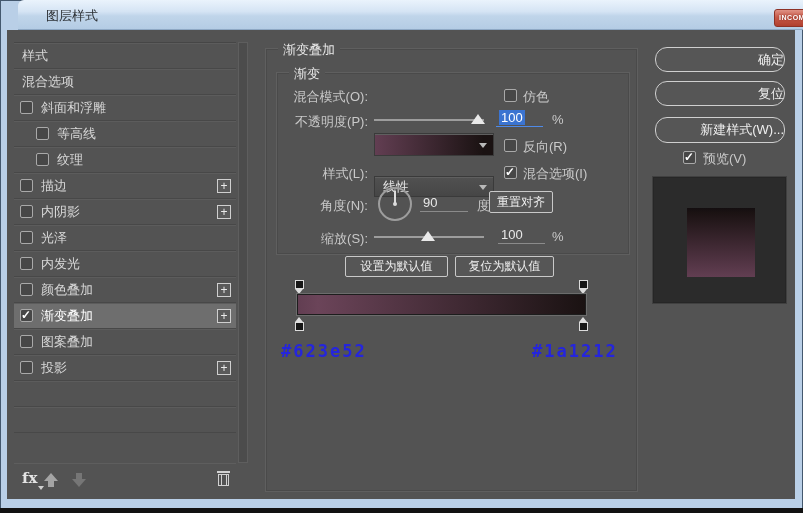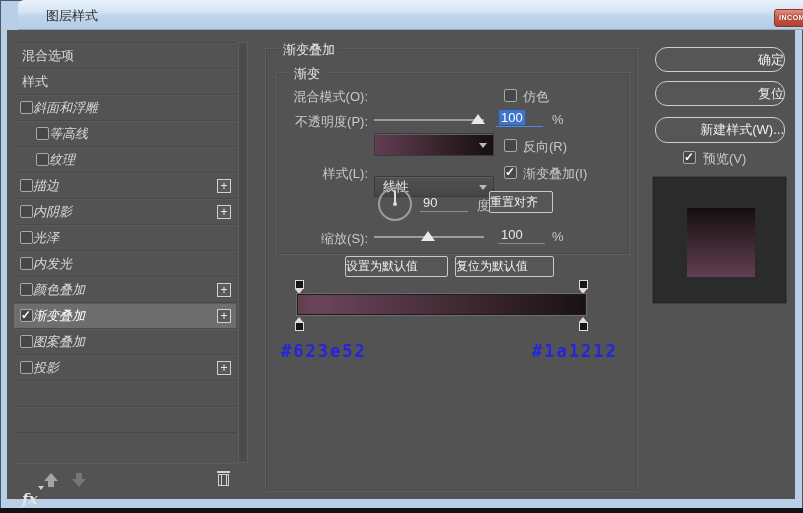--- a/index.html
+++ b/index.html
@@ -18,33 +18,33 @@
   
   .content { position:absolute; left:7px; top:30px; width:788px; height:469px; background:#535353; }
   .bottom-strip { position:absolute; left:0; top:508px; width:803px; height:5px; background:#121212; }
   
   .fx-list { position:absolute; left:14px; top:42px; width:222px; height:421px; border-top:1px solid #464646; }
   .row { position:relative; height:26px; border-bottom:1px solid #484848;
          box-shadow:inset 0 1px 0 #5c5c5c; display:flex; align-items:center; cursor:pointer; }
   .row.sel { background:#6e6e6e; }
   .row .lbl { font-size:13px; color:#d8d8d8; margin-left:8px; }
   .row.sel .lbl { color:#ffffff; }
-  .row.hascb .lbl { margin-left:0;font-style:italic; }
+  .row.hascb .lbl { margin-left:8px; }
   .cb { width:13px; height:13px; background:#474747; border:1px solid #a9a9a9; border-radius:2px;
         margin-left:6px; flex:0 0 13px; position:relative; }
   .row.indent .cb { margin-left:22px; }
   .cb.on::after { content:"✓"; position:absolute; left:0px; top:-2px; font-size:12px; color:#fff; font-weight:bold; }
   .plusbox { position:absolute; right:5px; top:6px; width:14px; height:14px; border:1px solid #cfcfcf;
              background:#5a5a5a; color:#eaeaea; font-size:12px; line-height:12px; text-align:center; cursor:pointer; }
   .scrollbar { position:absolute; left:238px; top:42px; width:10px; height:421px;
                background:#4c4c4c; border:1px solid #5e5e5e; }
   
   .fx-footer { position:absolute; left:14px; top:463px; width:222px; height:34px; border-top:1px solid #5e5e5e; }
-  .fx-glyph { position:absolute; left:8px; top:5px; font-family:"DejaVu Serif", serif; font-style:italic;
-              font-weight:bold; font-size:15px; color:#e4e4e4; cursor:pointer;margin-top:21px; }
+  .fx-glyph { position:absolute; left:8px; top:5px; font-family:"DejaVu Serif", serif; 
+              font-weight:bold; font-size:15px; color:#e4e4e4; cursor:pointer; }
   .fx-caret { position:absolute; left:24px; top:22px; width:0; height:0;
               border-left:3px solid transparent; border-right:3px solid transparent; border-top:4px solid #cfcfcf; }
   .arr { position:absolute; top:9px; width:14px; height:14px; cursor:pointer; }
   .arr .head { position:absolute; left:0; width:0; height:0; border-left:7px solid transparent; border-right:7px solid transparent; }
   .arr .stem { position:absolute; left:4px; width:6px; height:6px; }
   .arr.up .head { top:0; border-bottom:8px solid #a4a4a4; } .arr.up .stem { top:8px; background:#a4a4a4; }
   .arr.down .head { bottom:0; border-top:8px solid #767676; } .arr.down .stem { bottom:8px; background:#767676; }
   .trash { position:absolute; right:6px; top:7px; width:13px; height:15px; cursor:pointer; }
   .trash .lid { position:absolute; top:0; left:0; width:13px; height:2px; background:#d2d2d2; }
   .trash .can { position:absolute; top:3px; left:1px; width:11px; height:12px; border:1px solid #d2d2d2;
@@ -73,21 +73,21 @@
   .field { position:absolute; width:47px; font-size:13px; color:#e8e8e8; border-bottom:1px solid #8b8b8b;
            padding:0 0 1px 3px; }
   .field.focus { border-bottom:1px solid #4f8ae8; }
   .selhl { background:#3b74d1; color:#fff; padding:0 2px; }
   .unit { position:absolute; font-size:13px; color:#c9c9c9; }
   .dial { position:absolute; left:378px; top:187px; width:34px; height:34px; border:2px solid #9d9d9d;
           border-radius:50%; cursor:pointer; }
   .needle { position:absolute; left:14px; top:2px; width:2px; height:13px; background:#dcdcdc; }
   .hub { position:absolute; left:13px; top:13px; width:4px; height:4px; background:#dcdcdc; border-radius:50%; }
   .btn { position:absolute; background:#565656; border:1px solid #c9c9c9; border-radius:2px; color:#f0f0f0;
-         font-size:12px; cursor:pointer; }
+         font-size:12px; text-align:center; cursor:pointer; }
   
   .grad-bar { position:absolute; left:297px; top:294px; width:289px; height:21px;
     border:1px solid #1d1d1d; box-shadow:0 0 0 1px #6c6c6c;
     background:linear-gradient(90deg, var(--grad-start) 0%, #6b4459 7%, var(--grad-end) 100%); }
   .stop { position:absolute; width:11px; height:14px; cursor:pointer; }
   .stop .sq { position:absolute; left:1px; width:9px; height:9px; background:#161616; border:1px solid #dcdcdc; }
   .stop .tri { position:absolute; left:1px; width:0; height:0; border-left:4px solid transparent; border-right:4px solid transparent; }
   .stop.op .sq { top:0; } .stop.op .tri { top:9px; border-top:5px solid #dcdcdc; }
   .stop.col .sq { top:5px; } .stop.col .tri { top:0; border-bottom:5px solid #dcdcdc; }
   .hex { position:absolute; top:341px; font-family:"DejaVu Sans Mono", monospace; font-weight:bold;
@@ -108,24 +108,24 @@
   <div class="titlebar">
     <span class="title-text">图层样式</span>
     <div class="close-btn">INCOM</div>
   </div>
 
   <div class="content"></div>
   <div class="bottom-strip"></div>
 
   <div class="fx-list" id="fx-list">
       <div class="row">
+        <span class="lbl">样式</span>
+      </div>
+      <div class="row">
         <span class="lbl">混合选项</span>
-      </div>
-      <div class="row">
-        <span class="lbl">样式</span>
       </div>
       <div class="row hascb">
         <span class="cb"></span>
         <span class="lbl">斜面和浮雕</span>
       </div>
       <div class="row indent hascb">
         <span class="cb"></span>
         <span class="lbl">等高线</span>
       </div>
       <div class="row indent hascb">
@@ -211,22 +211,23 @@
   </div>
   <span class="cb2" style="top:139px"></span>
   <span class="cblabel" style="top:138px">反向(R)</span>
 
   <span class="flabel" style="top:165px">样式(L):</span>
   <div class="dropdown" style="top:176px">
     <span>线性</span>
     <span class="chev"></span>
   </div>
   <span class="cb2 on" style="top:166px"></span>
-  <span class="cblabel" style="top:165px">渐变叠加(I)</span>
-
+  <span class="cblabel" style="top:165px">混合选项(I)</span>
+
+  <span class="flabel" style="top:197px">角度(N):</span>
   <div class="dial">
       <span class="needle"></span>
       <span class="hub"></span>
     </div>
   <div class="field" style="left:420px; top:195px; width:48px">90</div>
   <span class="unit" style="left:477px; top:197px">度</span>
   <div class="btn" style="left:489px; top:191px; width:64px; height:22px; line-height:20px">重置对齐</div>
 
   <span class="flabel" style="top:230px">缩放(S):</span>
   <div class="track" style="top:236px"></div>

